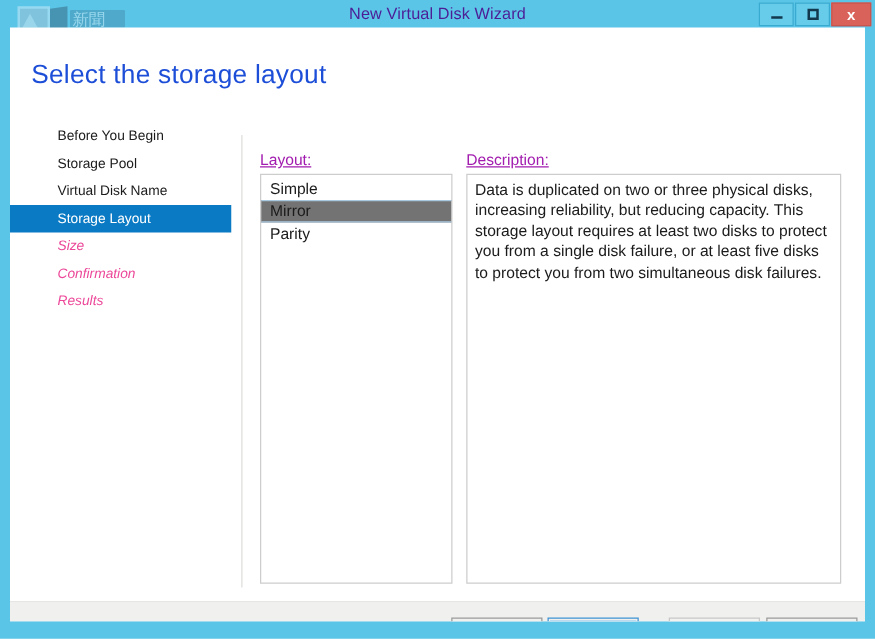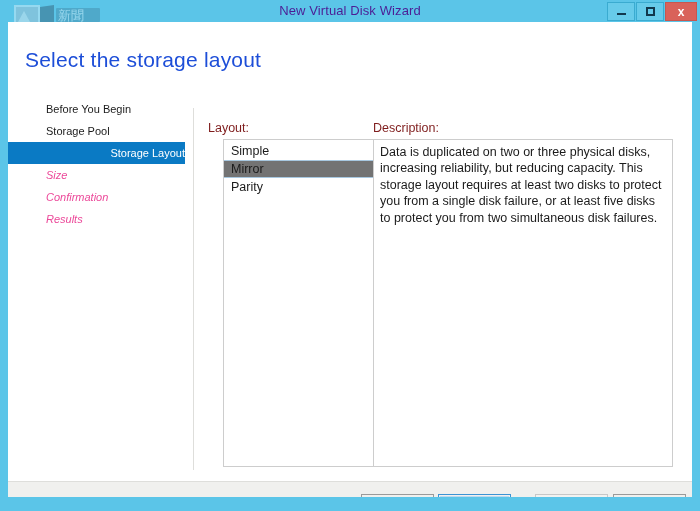--- a/index.html
+++ b/index.html
@@ -122,48 +122,48 @@
     line-height: 22px;
     padding-left: 38px;
     font-size: 11px;
     color: #1b1b1b;
     white-space: nowrap;
     box-sizing: border-box;
   }
   .nav-item.selected {
     background: #0a7ac4;
     color: #ffffff;
-    text-align: right;
   }
   .nav-item.disabled {
     color: #ec4899;
     font-style: italic;
   }
 
   .nav-divider {
     position: absolute;
     left: 185px;
     top: 86px;
     width: 1px;
     height: 362px;
     background: #dededb;
   }
 
   
   .field-label {
     position: absolute;
     font-size: 12.5px;
-    color: #7f1d1d;
+    color: #a21caf;
+    text-decoration: underline;
   }
   #layout-label { left: 200px; top: 99px; }
   #desc-label   { left: 365px; top: 99px; }
 
   .listbox {
     position: absolute;
-    left: 215px;
+    left: 200px;
     top: 117px;
     width: 154px;
     height: 328px;
     background: #ffffff;
     border: 1px solid #cdcdcd;
     box-sizing: border-box;
     padding-top: 2px;
   }
   .list-item {
     height: 18px;
@@ -302,20 +302,21 @@
     </div>
   </div>
 
   <div class="client">
 
     <div class="page-header">Select the storage layout</div>
 
     <div class="nav">
       <div class="nav-item">Before You Begin</div>
       <div class="nav-item">Storage Pool</div>
+      <div class="nav-item">Virtual Disk Name</div>
       <div class="nav-item selected">Storage Layout</div>
       <div class="nav-item disabled">Size</div>
       <div class="nav-item disabled">Confirmation</div>
       <div class="nav-item disabled">Results</div>
     </div>
     <div class="nav-divider"></div>
 
     <div class="field-label" id="layout-label">Layout:</div>
     <div class="listbox">
       <div class="list-item">Simple</div>

